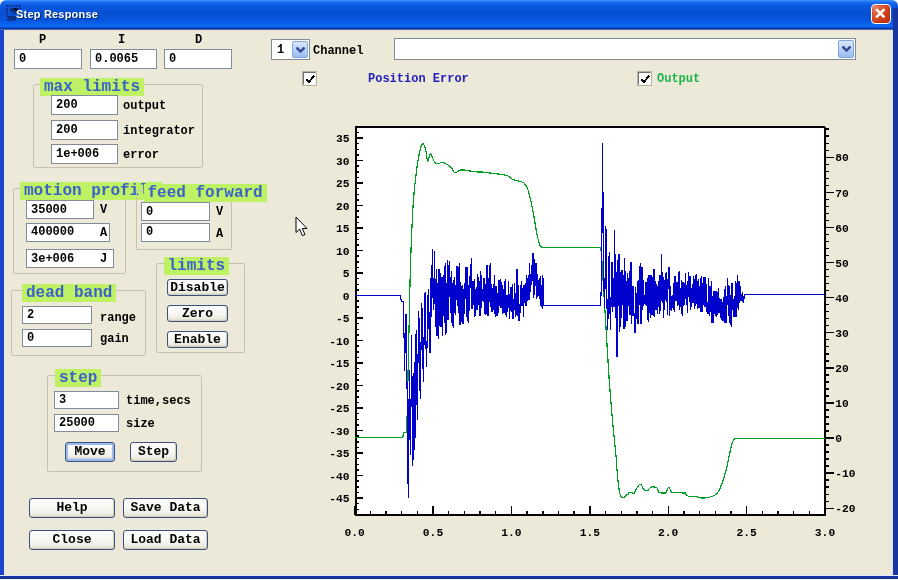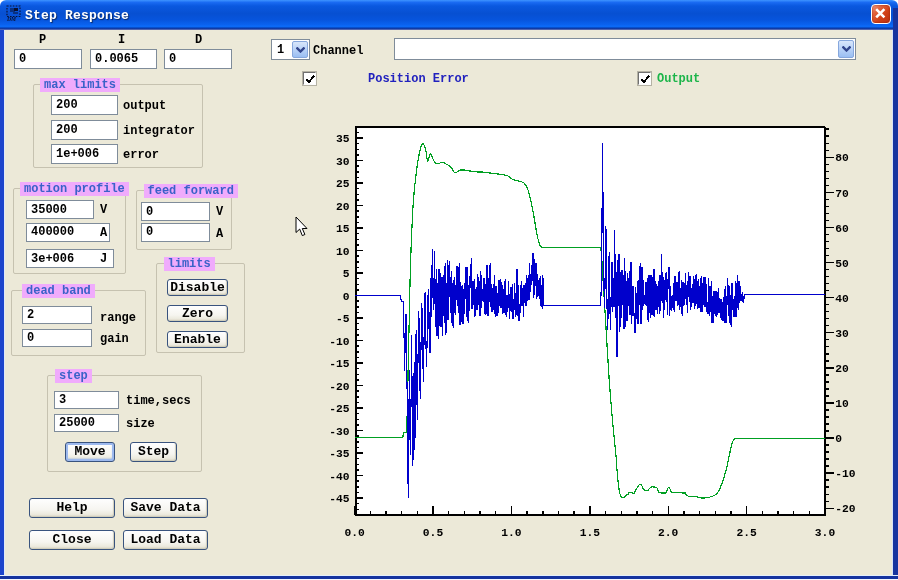--- a/index.html
+++ b/index.html
@@ -1,33 +1,33 @@
 <!DOCTYPE html>
 <html><head><meta charset="utf-8"><style>
 * { margin:0; padding:0; box-sizing:border-box; }
 html,body { width:898px; height:580px; overflow:hidden; background:#fff;
   font-family:"Liberation Mono", monospace; }
 #win { position:absolute; left:0; top:0; width:898px; height:580px; }
 #titlebar { position:absolute; left:0; top:0; width:898px; height:30px;
   border-radius:6px 6px 0 0;
   background:linear-gradient(to bottom,#3e94ff 0%,#1a6bf2 8%,#0a58df 20%,#0750d2 45%,#0754dc 65%,#0a62ef 82%,#0c6cfa 88%,#0546be 93%,#1a2f8f 97%,#8fa6dd 100%);}
-#title { position:absolute; left:25px; top:8px; color:#fff; font-family:Liberation Mono, monospace;
-  font-size:13px; font-weight:bold; text-shadow:1px 1px 1px #0a2a68; letter-spacing:.2px;}
+#title { position:absolute; left:16px; top:8px; color:#fff; font-family:Liberation Sans, sans-serif;
+  font-size:11px; font-weight:bold; text-shadow:1px 1px 1px #0a2a68; letter-spacing:.2px;}
 #closebtn { position:absolute; left:871px; top:4px; width:20px; height:20px; border-radius:4px;
   border:1.6px solid #fff; background:linear-gradient(135deg,#f0a08b 0%,#e2653f 28%,#d04017 60%,#bb3012 100%);
   box-shadow:inset 0 0 2px #8c1c00;}
 #client { position:absolute; left:0; top:30px; width:898px; height:547px; background:#ece9d8; }
 .bl { position:absolute; background:#1c44cc; }
 .lb { position:absolute; font-size:12px; font-weight:bold; color:#000; white-space:pre; }
 .blue { color:#2121be;padding-left:46px; }
 .green { color:#1db54a; }
 .fld { position:absolute; background:#fff; border:1px solid #7f8c9a; }
 .fld span { position:absolute; left:4px; top:50%; transform:translateY(-50%); font-size:12px; font-weight:bold; }
 .grp { position:absolute; border:1px solid #c6c2b0; border-radius:2px; }
-.gt { position:absolute; top:-7px; background:#f0abfc; padding:0 4px; font-size:12px; font-weight:bold; color:#3a62c8; white-space:pre;}
+.gt { position:absolute; top:-7px; background:#bef264; padding:0 4px; font-size:16px; font-weight:bold; color:#3a62c8; white-space:pre;}
 .btn { position:absolute; text-align:center; font-size:13px; font-weight:bold; color:#000;
   border:1px solid #39537e; border-radius:3px;
   background:linear-gradient(to bottom,#fefefe 0%,#f6f5f0 60%,#eceade 85%,#dcd8c8 100%);
   box-shadow:inset -1px -1px 1px #cfccba; }
 .btn.dflt { box-shadow:inset 0 0 0 2px #9db9ee, inset -1px -2px 2px #7ea0e0; }
 .cb { position:absolute; width:13px; height:13px; background:#fff; border-top:1.5px solid #707070;
   border-left:1.5px solid #707070; border-right:1.5px solid #fcfcfc; border-bottom:1.5px solid #fcfcfc;
   box-shadow:0 0 0 1px #b5b2a4; padding:1px 0 0 1px; }
 .combo { position:absolute; background:#fff; border:1px solid #7f8c9a; }
 .combo .val { position:absolute; left:5px; top:50%; transform:translateY(-50%); font-size:12px; font-weight:bold; white-space:pre;}

